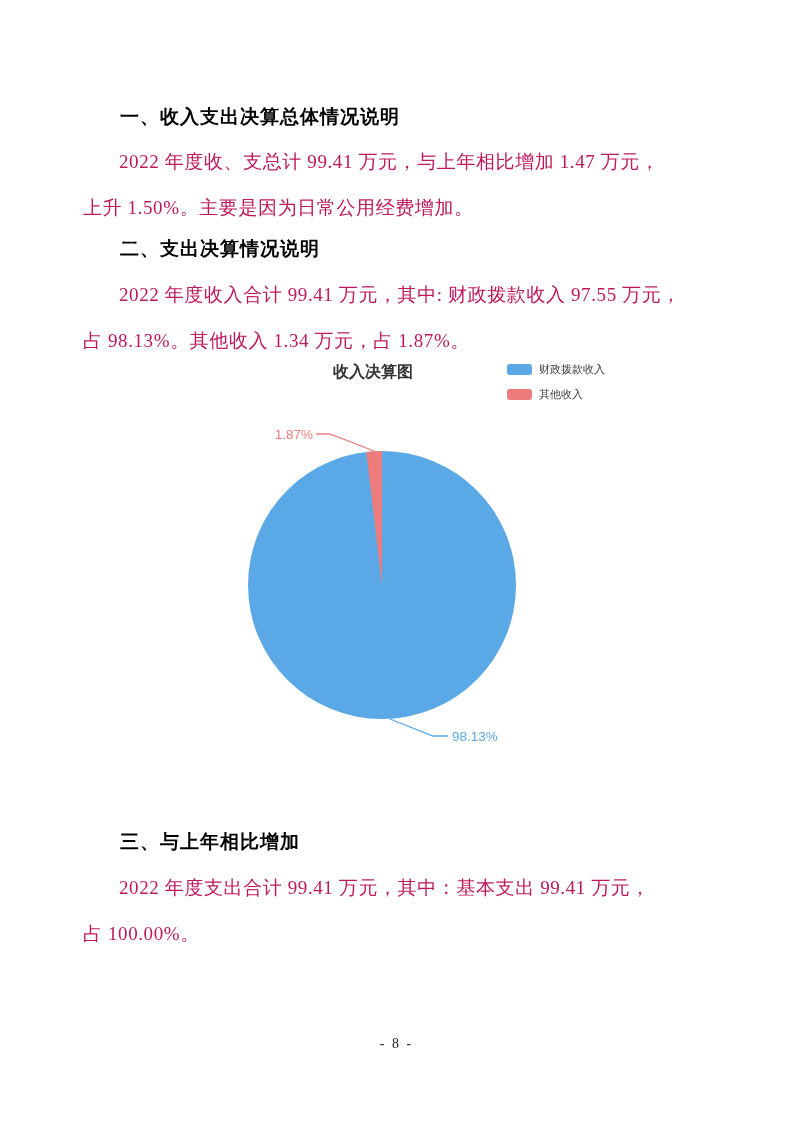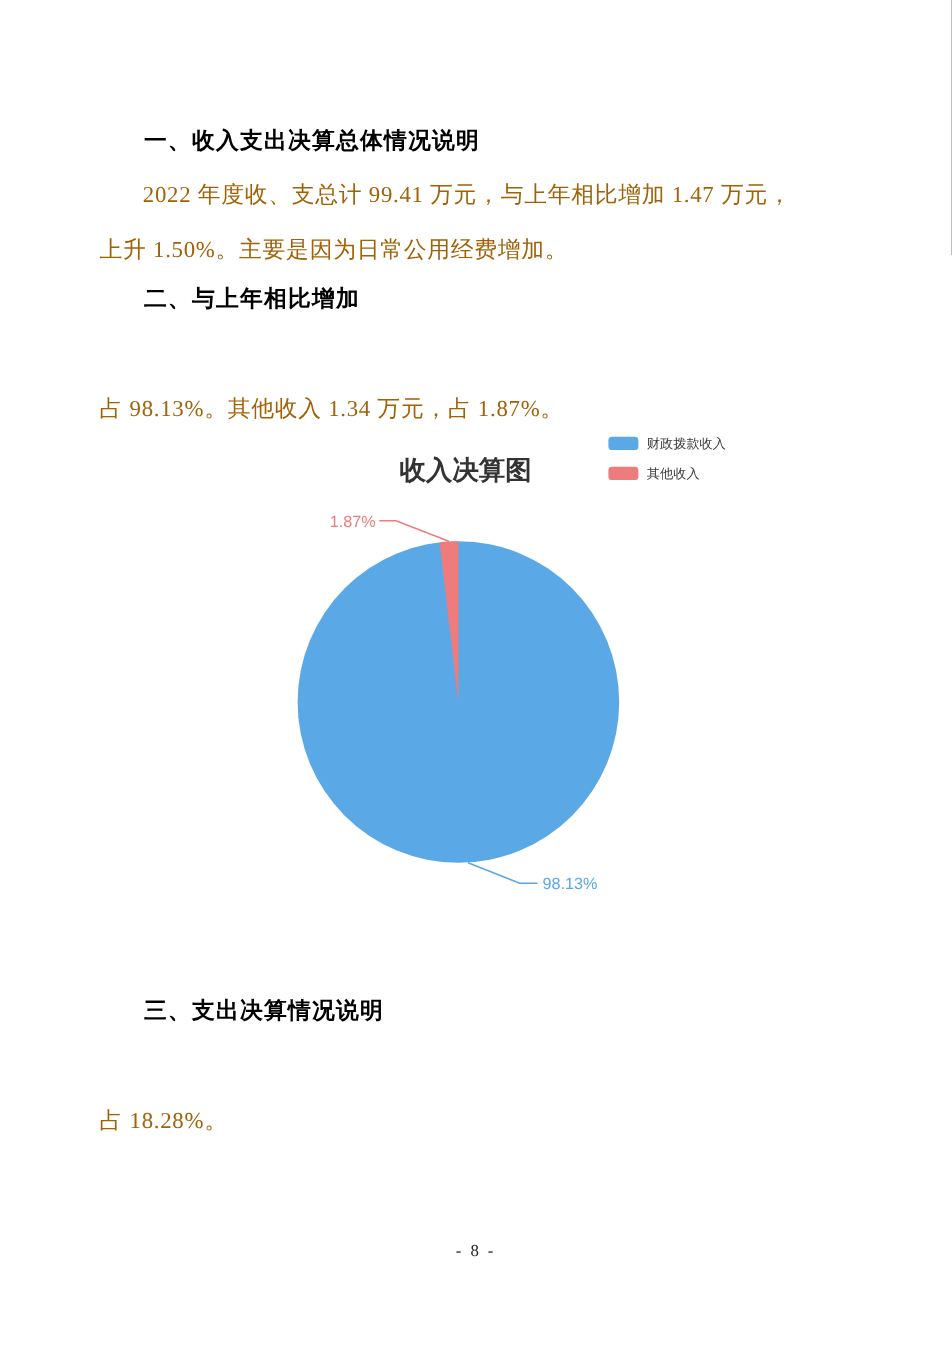--- a/index.html
+++ b/index.html
@@ -21,28 +21,28 @@
     font-weight: bold;
     font-size: 19px;
     letter-spacing: 1px;
     color: #000000;
   }
   .doc-line {
     position: absolute;
     white-space: nowrap;
     font-size: 19px;
     letter-spacing: 0.6px;
-    color: #a16207;
+    color: #be185d;
   }
   .chart-title {
     position: absolute;
-    left: 333px; top: 377px;
+    left: 333px; top: 362px;
     font-family: Liberation Serif, serif;
     font-weight: bold;
-    font-size: 22px;
+    font-size: 16px;
     white-space: nowrap;
   }
   .legend {
     position: absolute;
     left: 507px; top: 362px;
   }
   .legend-row {
     display: flex;
     align-items: center;
     height: 15px;
@@ -81,21 +81,22 @@
 </style>
 </head>
 <body>
 
 <div class="page">
 
   <div class="doc-heading" style="left:120px; top:104px;">一、收入支出决算总体情况说明</div>
   <div class="doc-line" style="left:119px; top:149px;">2022 年度收、支总计 99.41 万元，与上年相比增加 1.47 万元，</div>
   <div class="doc-line" style="left:83px; top:195px;text-align:center;">上升 1.50%。主要是因为日常公用经费增加。</div>
 
-  <div class="doc-heading" style="left:120px; top:236px;">二、与上年相比增加</div>
+  <div class="doc-heading" style="left:120px; top:236px;">二、支出决算情况说明</div>
+  <div class="doc-line" style="left:119px; top:282px;">2022 年度收入合计 99.41 万元，其中: 财政拨款收入 97.55 万元，</div>
   <div class="doc-line" style="left:83px; top:328px;">占 98.13%。其他收入 1.34 万元，占 1.87%。</div>
 
   <div class="chart-title" style="color: rgb(51, 51, 51);">收入决算图</div>
 
   <div class="legend">
     <div class="legend-row">
       <span class="legend-swatch" style="background: rgb(90, 169, 230);"></span>
       <span class="legend-label" style="color: rgb(60, 60, 60);">财政拨款收入</span>
     </div>
     <div class="legend-row">
@@ -106,18 +107,19 @@
 
   <svg class="pie-svg" viewBox="0 0 300 330">
     <circle cx="152" cy="163" r="134" fill="#5AA9E6"></circle>
     <path d="M152 163 L136.3 29.9 A134 134 0 0 1 152 29 Z" fill="#EF7C7C"></path>
     <polyline points="144,29 100,12 86,12" fill="none" stroke="#EF7C7C" stroke-width="1.3"></polyline>
     <polyline points="160,297 203,314 218,314" fill="none" stroke="#5AA9E6" stroke-width="1.3"></polyline>
     <text class="pie-label" x="83" y="17" text-anchor="end" fill="#EF7C7C">1.87%</text>
     <text class="pie-label" x="222" y="319" text-anchor="start" fill="#5AA9E6">98.13%</text>
   </svg>
 
-  <div class="doc-heading" style="left:120px; top:829px;">三、支出决算情况说明</div>
-  <div class="doc-line" style="left:83px; top:921px;">占 18.28%。</div>
+  <div class="doc-heading" style="left:120px; top:829px;">三、与上年相比增加</div>
+  <div class="doc-line" style="left:119px; top:875px;">2022 年度支出合计 99.41 万元，其中：基本支出 99.41 万元，</div>
+  <div class="doc-line" style="left:83px; top:921px;">占 100.00%。</div>
 
   <div class="page-number">- 8 -</div>
 
 </div>
 
 </body></html>

